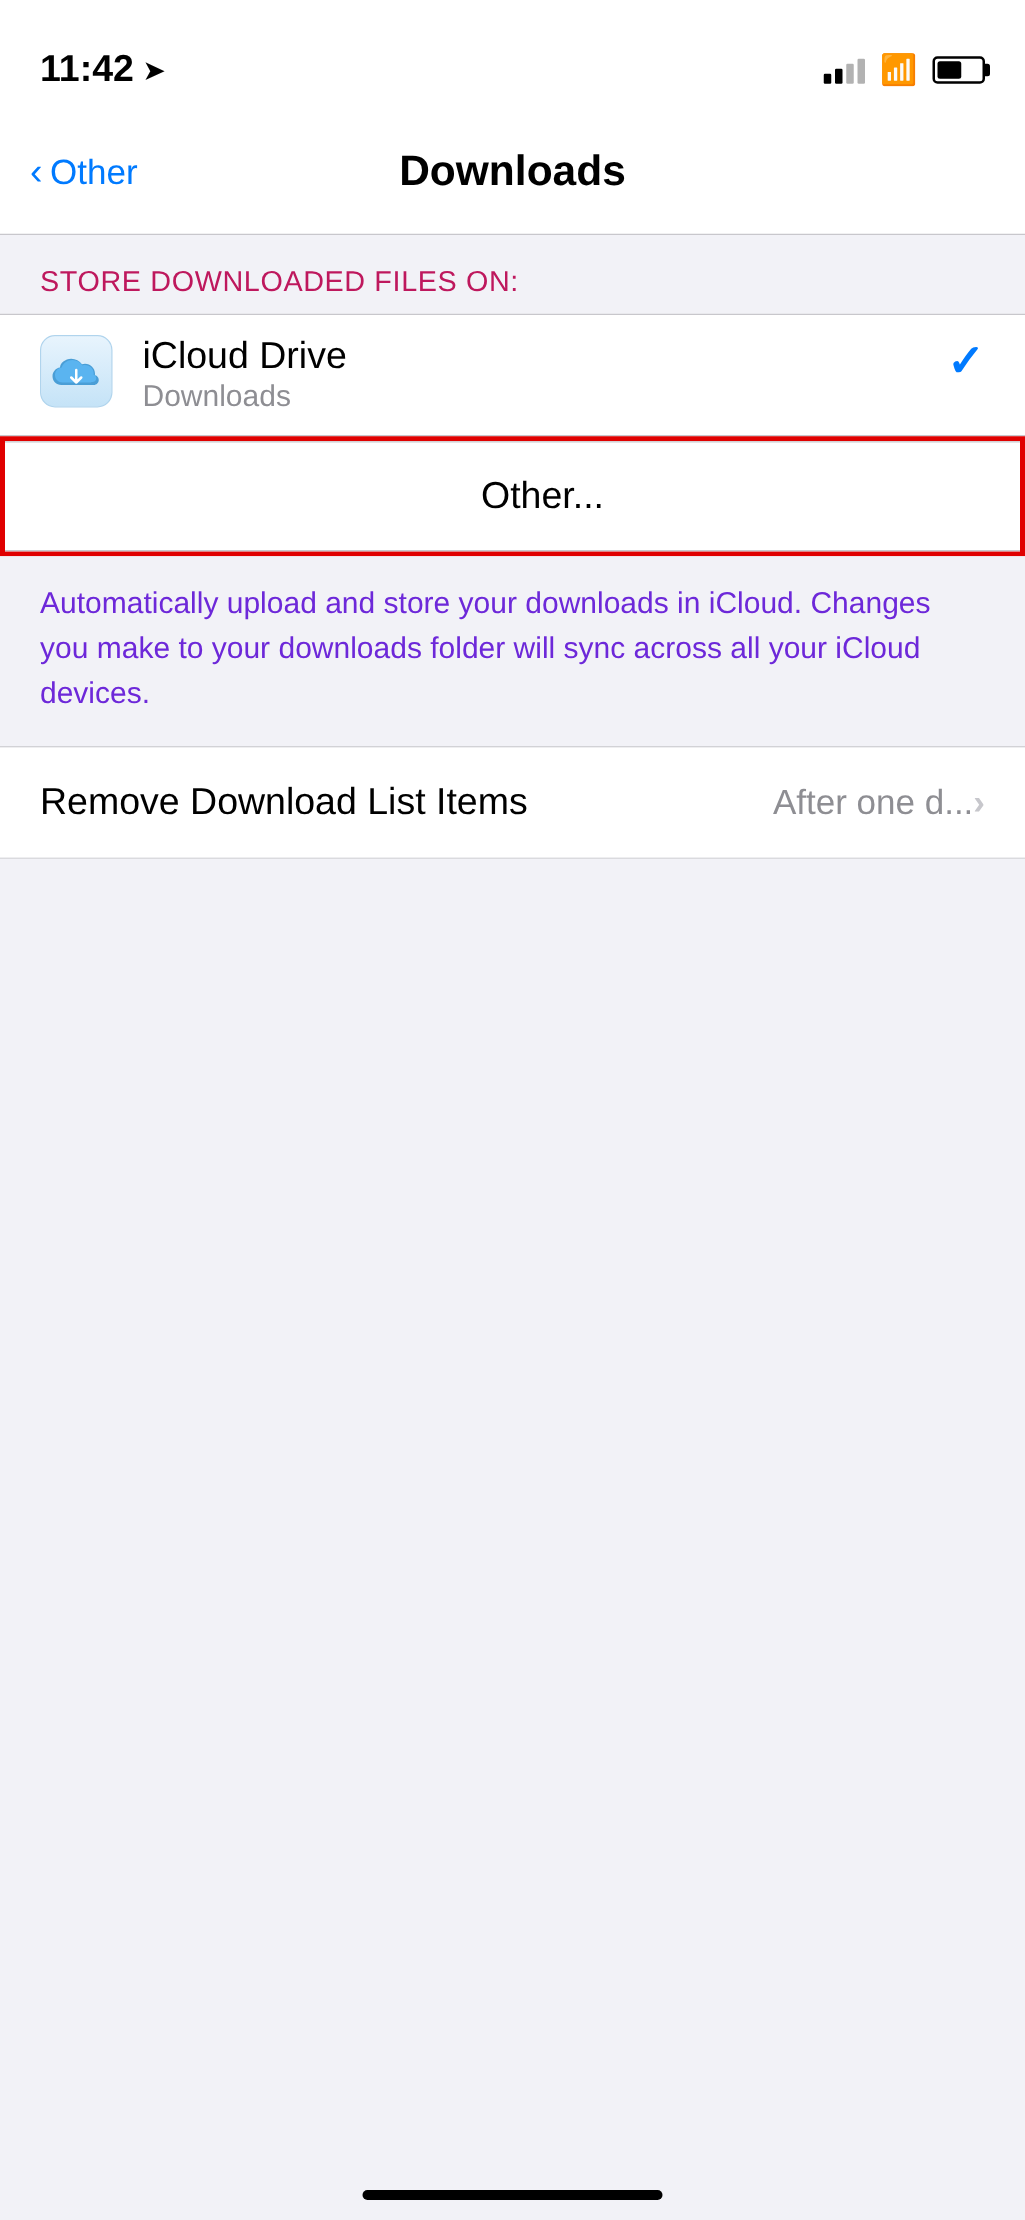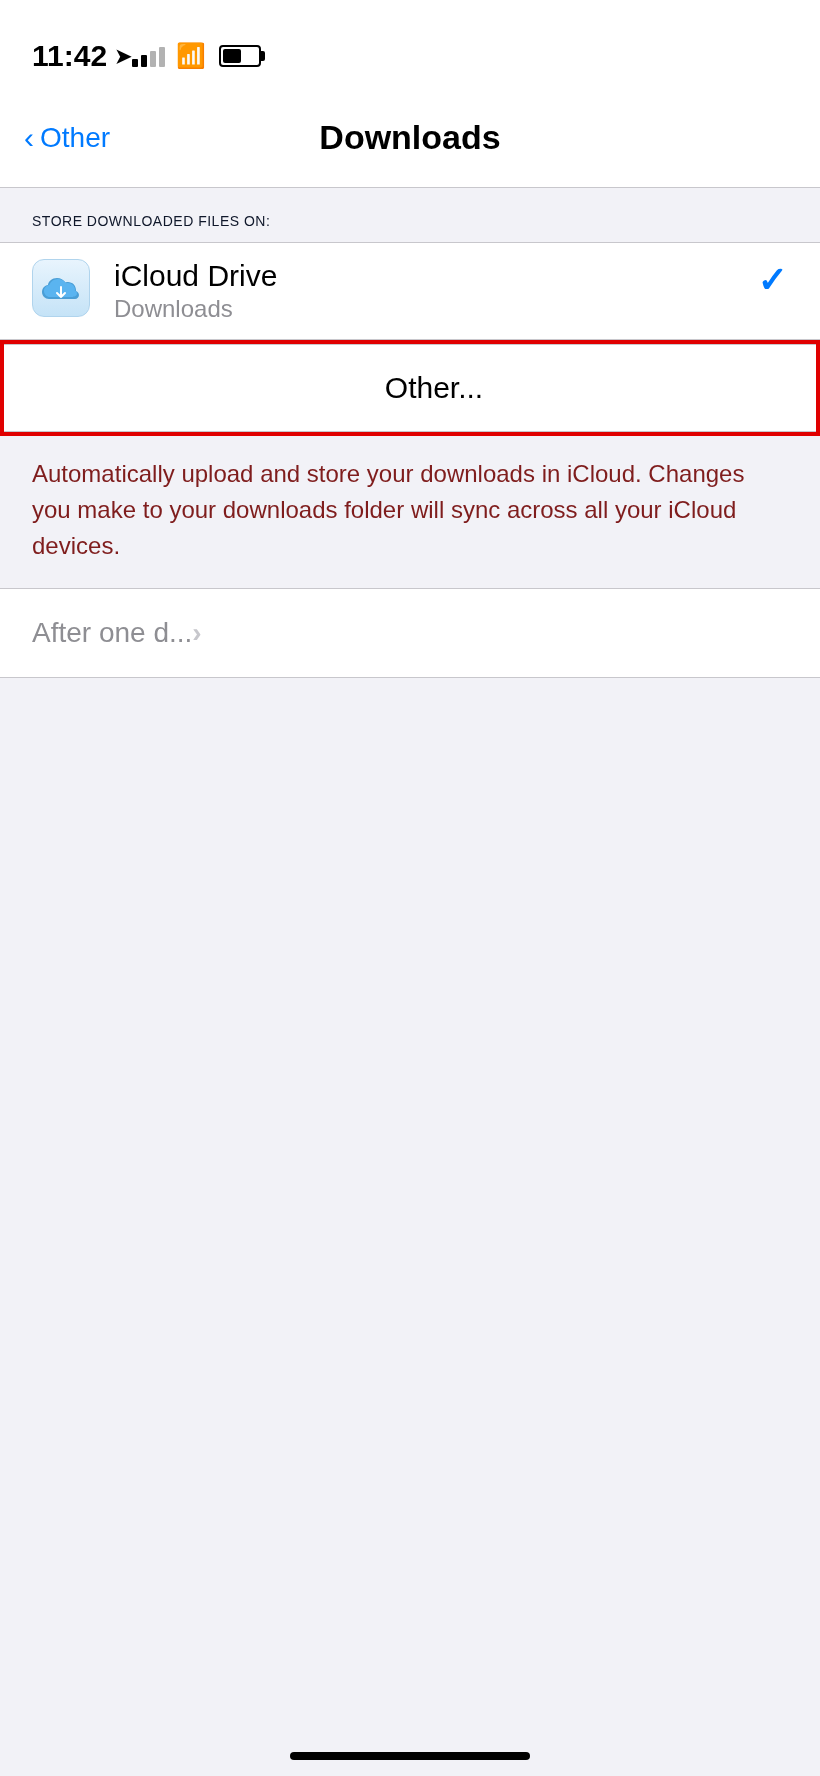--- a/index.html
+++ b/index.html
@@ -14,20 +14,21 @@
       position: relative;
     }
 
     
     .status-bar {
       width: 100%;
       height: 88px;
       background: #ffffff;
       display: flex;
       align-items: center;
+      justify-content: space-between;
       padding: 24px 32px 0 32px;
     }
 
     .status-time {
       font-size: 30px;
       font-weight: 600;
       color: #000;
       display: flex;
       align-items: center;
       gap: 8px;
@@ -122,23 +123,23 @@
       color: #000;
     }
 
     
     .section-header {
       padding: 24px 32px 12px 32px;
       background: #f2f2f7;
     }
 
     .section-header-text {
-      font-size: 14px;
+      font-size: 23px;
       font-weight: 400;
-      color: #0f172a;
+      color: #be185d;
       letter-spacing: 0.5px;
       text-transform: uppercase;
     }
 
     
     .list-group {
       background: #fff;
       border-top: 1px solid #c8c7cc;
       border-bottom: 1px solid #c8c7cc;
     }
@@ -230,21 +231,21 @@
     }
 
     
     .description-text {
       padding: 20px 32px 24px 32px;
       background: #f2f2f7;
     }
 
     .description-text p {
       font-size: 24px;
-      color: #7f1d1d;
+      color: #6d28d9;
       line-height: 1.5;
     }
 
     
     .settings-row-group {
       background: #fff;
       border-top: 1px solid #c8c7cc;
       border-bottom: 1px solid #c8c7cc;
       margin-top: 0;
     }
@@ -364,20 +365,21 @@
     <span class="other-button-text">Other...</span>
   </div>
 </div>
 
 <div class="description-text">
   <p>Automatically upload and store your downloads in iCloud. Changes you make to your downloads folder will sync across all your iCloud devices.</p>
 </div>
 
 <div class="settings-row-group">
   <div class="settings-row">
+    <span class="settings-row-label">Remove Download List Items</span>
     <span class="settings-row-value">After one d...</span>
     <span class="chevron-right">›</span>
   </div>
 </div>
 
 <div class="bottom-area" style="height: 860px;"></div>
 
 <div class="home-indicator"></div>
 
 </body></html>

